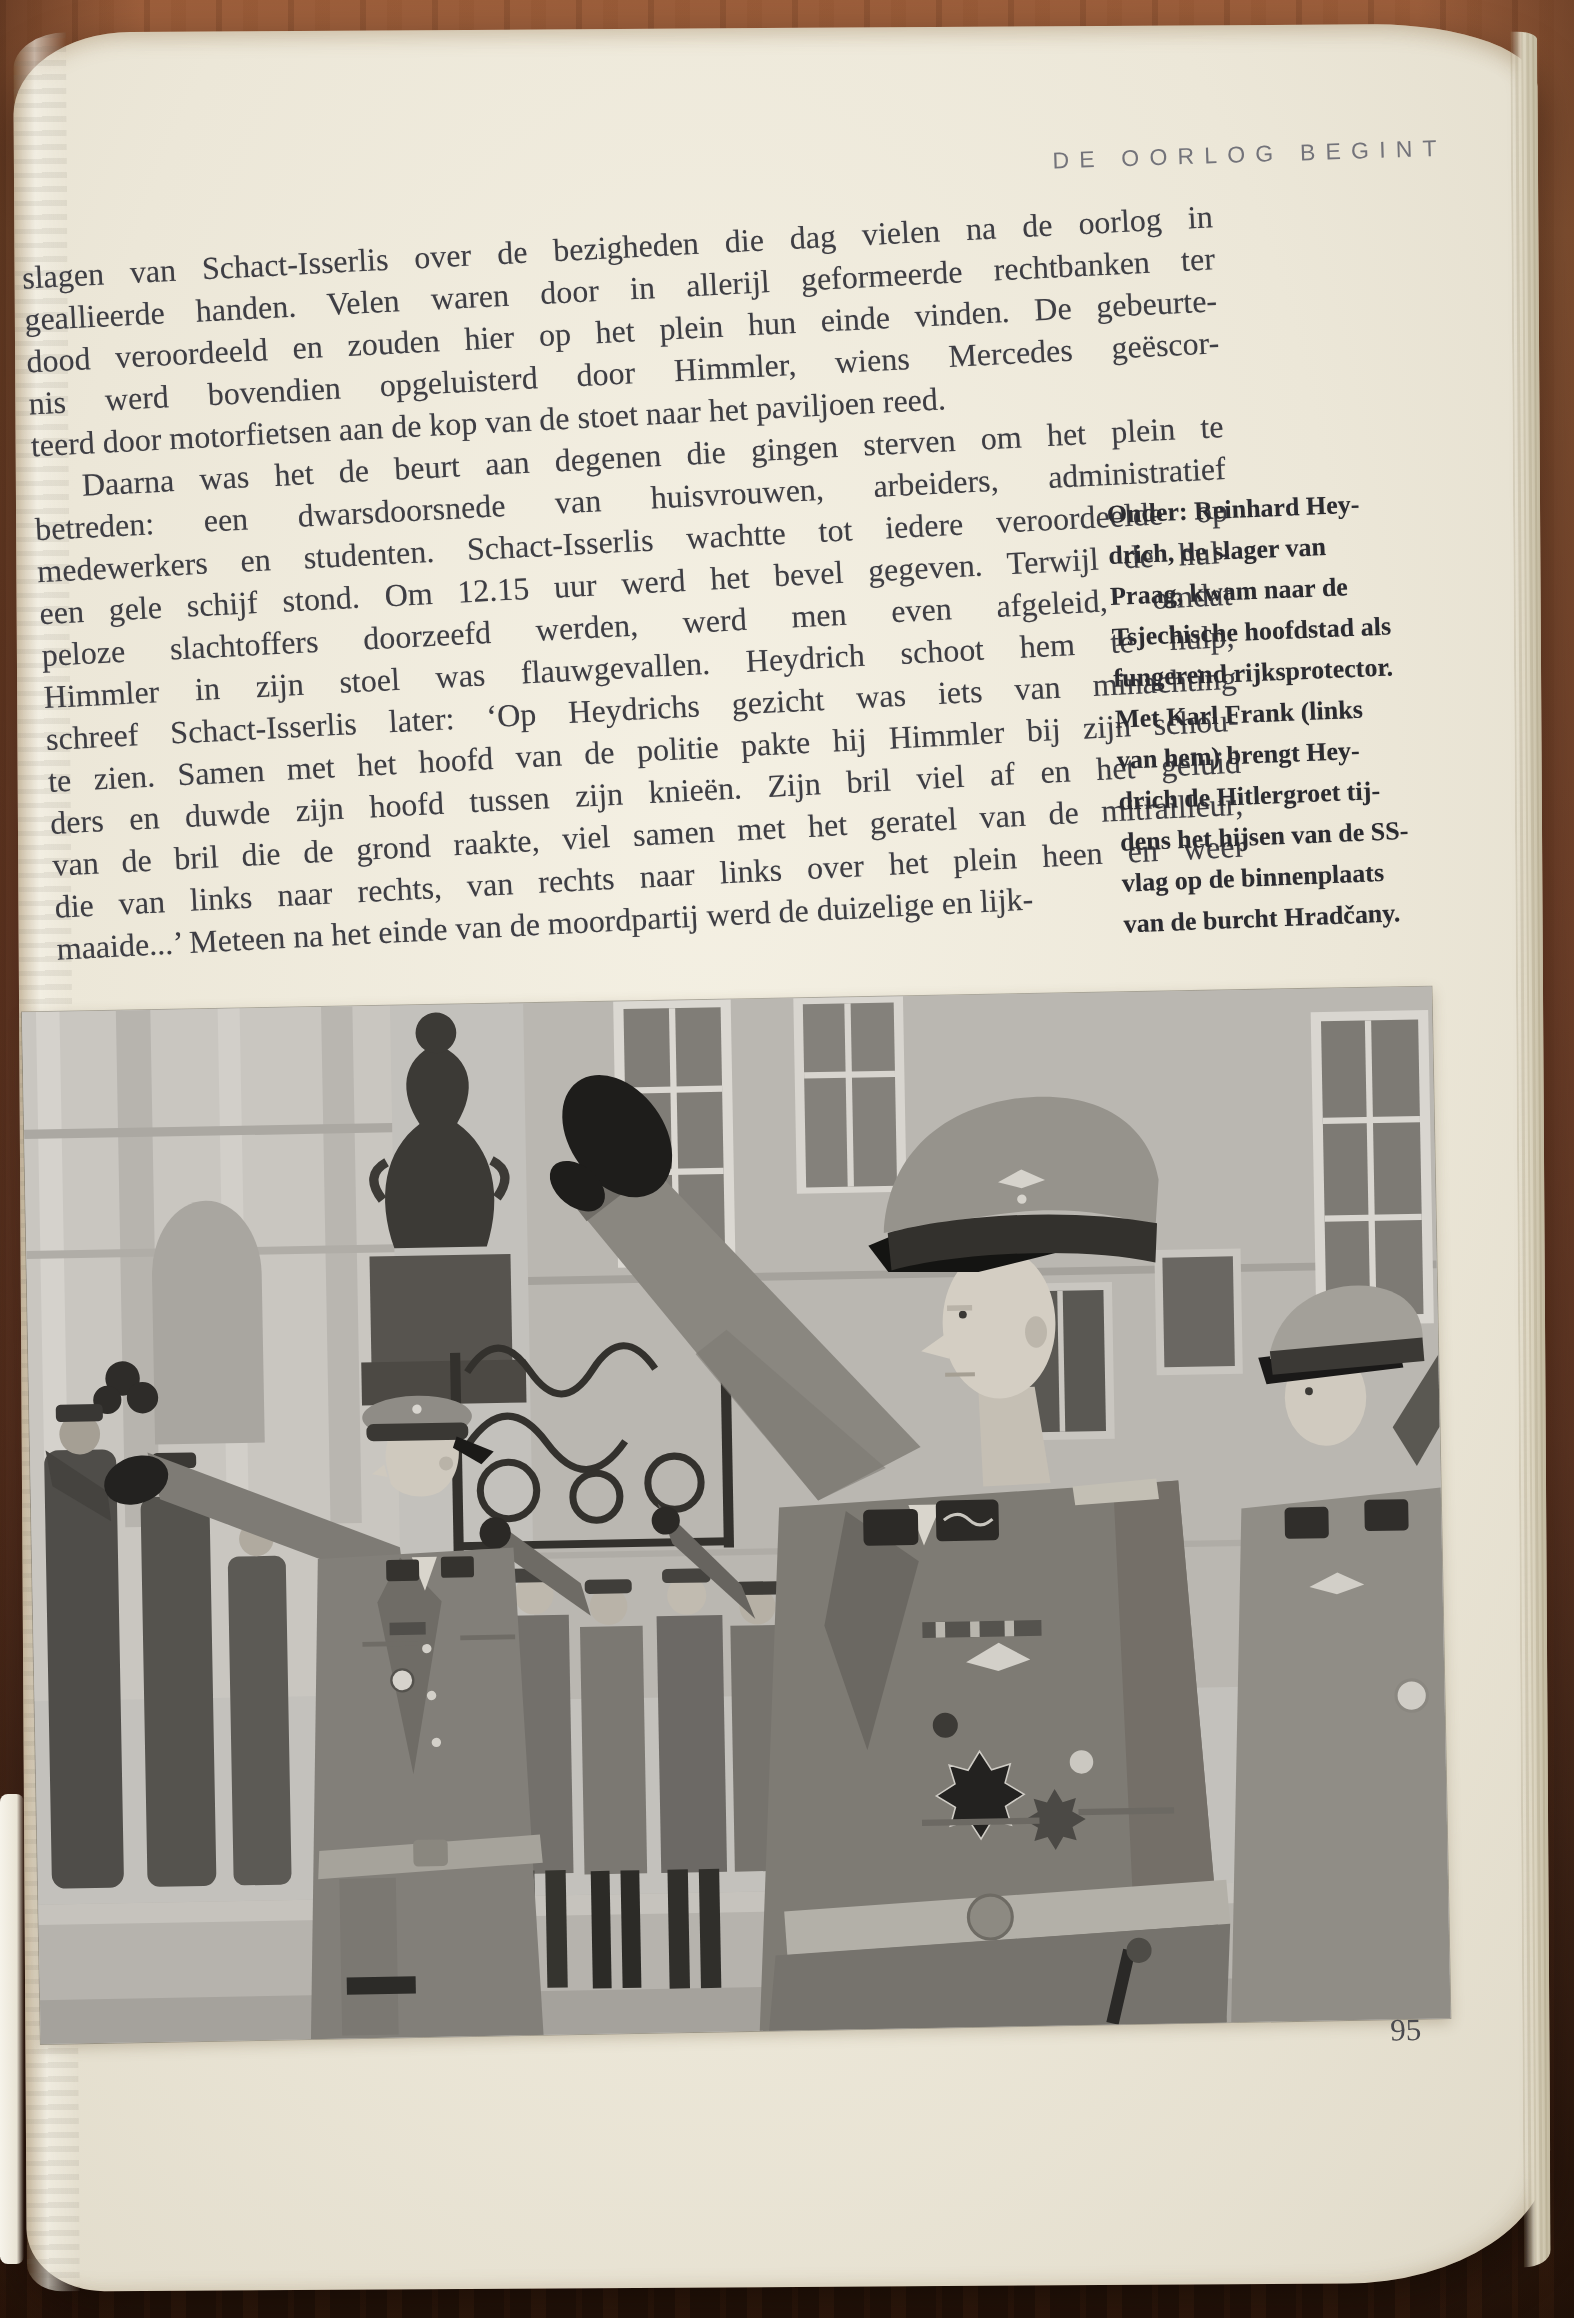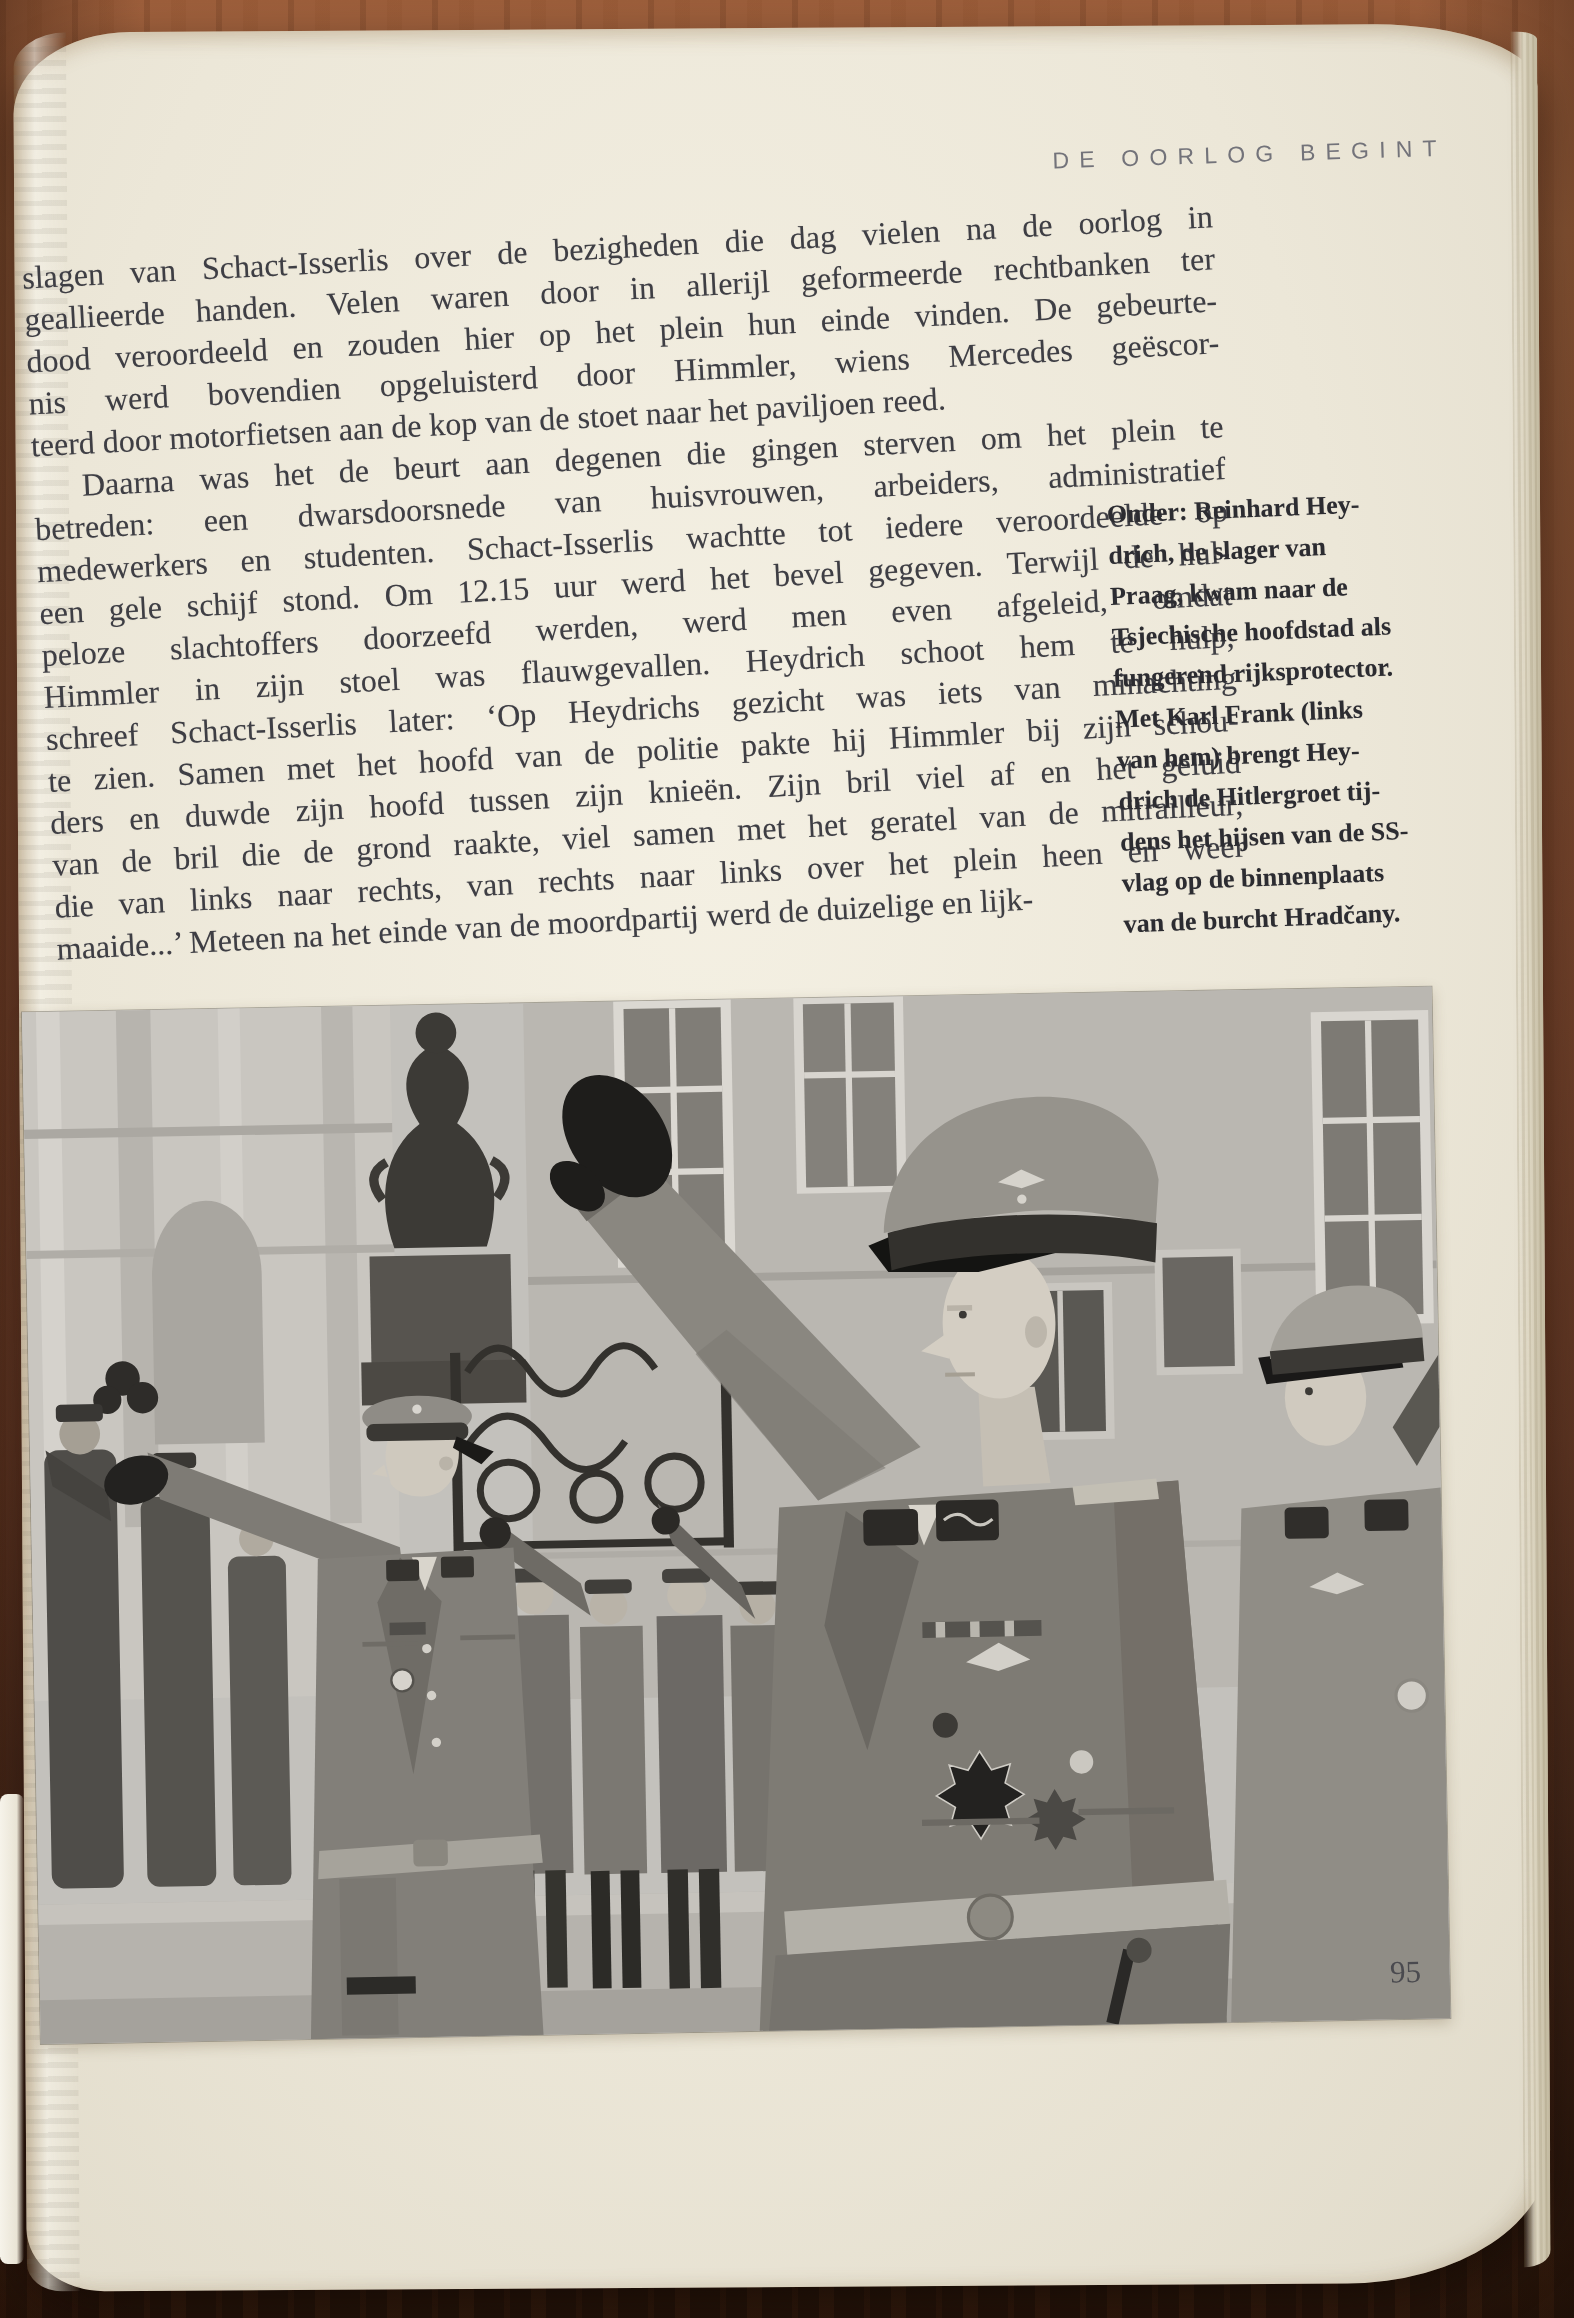--- a/index.html
+++ b/index.html
@@ -40,21 +40,21 @@
   .body-text p.indent{padding-left:49px;}
   .caption{position:absolute;left:1090px;top:468px;width:351px;
     transform:rotate(-2deg);transform-origin:0 0;
     font-size:26px;line-height:41px;font-weight:700;color:#2c2c31;
     text-shadow:0 0 0.8px rgba(44,44,49,.3);}
   .caption p{margin:0;white-space:nowrap;}
   .photo-frame{position:absolute;left:9.4px;top:971px;width:1410px;height:1032px;
     transform:rotate(-0.7deg);background:#b8b5af;
     box-shadow:0 0 0 0.8px rgba(100,95,85,.5), 0 4.7px 14px rgba(90,70,40,.25);}
   .photo-frame svg{display:block;width:100%;height:100%;}
-  .page-number{position:absolute;left:1365px;top:1930px;font-size:31px;color:#4a4a4f;
+  .page-number{position:absolute;left:1365px;top:1988px;font-size:31px;color:#4a4a4f;
     transform:rotate(-1deg);}
 </style>
 </head>
 <body>
 
 <div class="stage">
   <div class="book-page">
     <div class="page-curl-left"></div>
     <div class="page-edge-right"></div>
 

